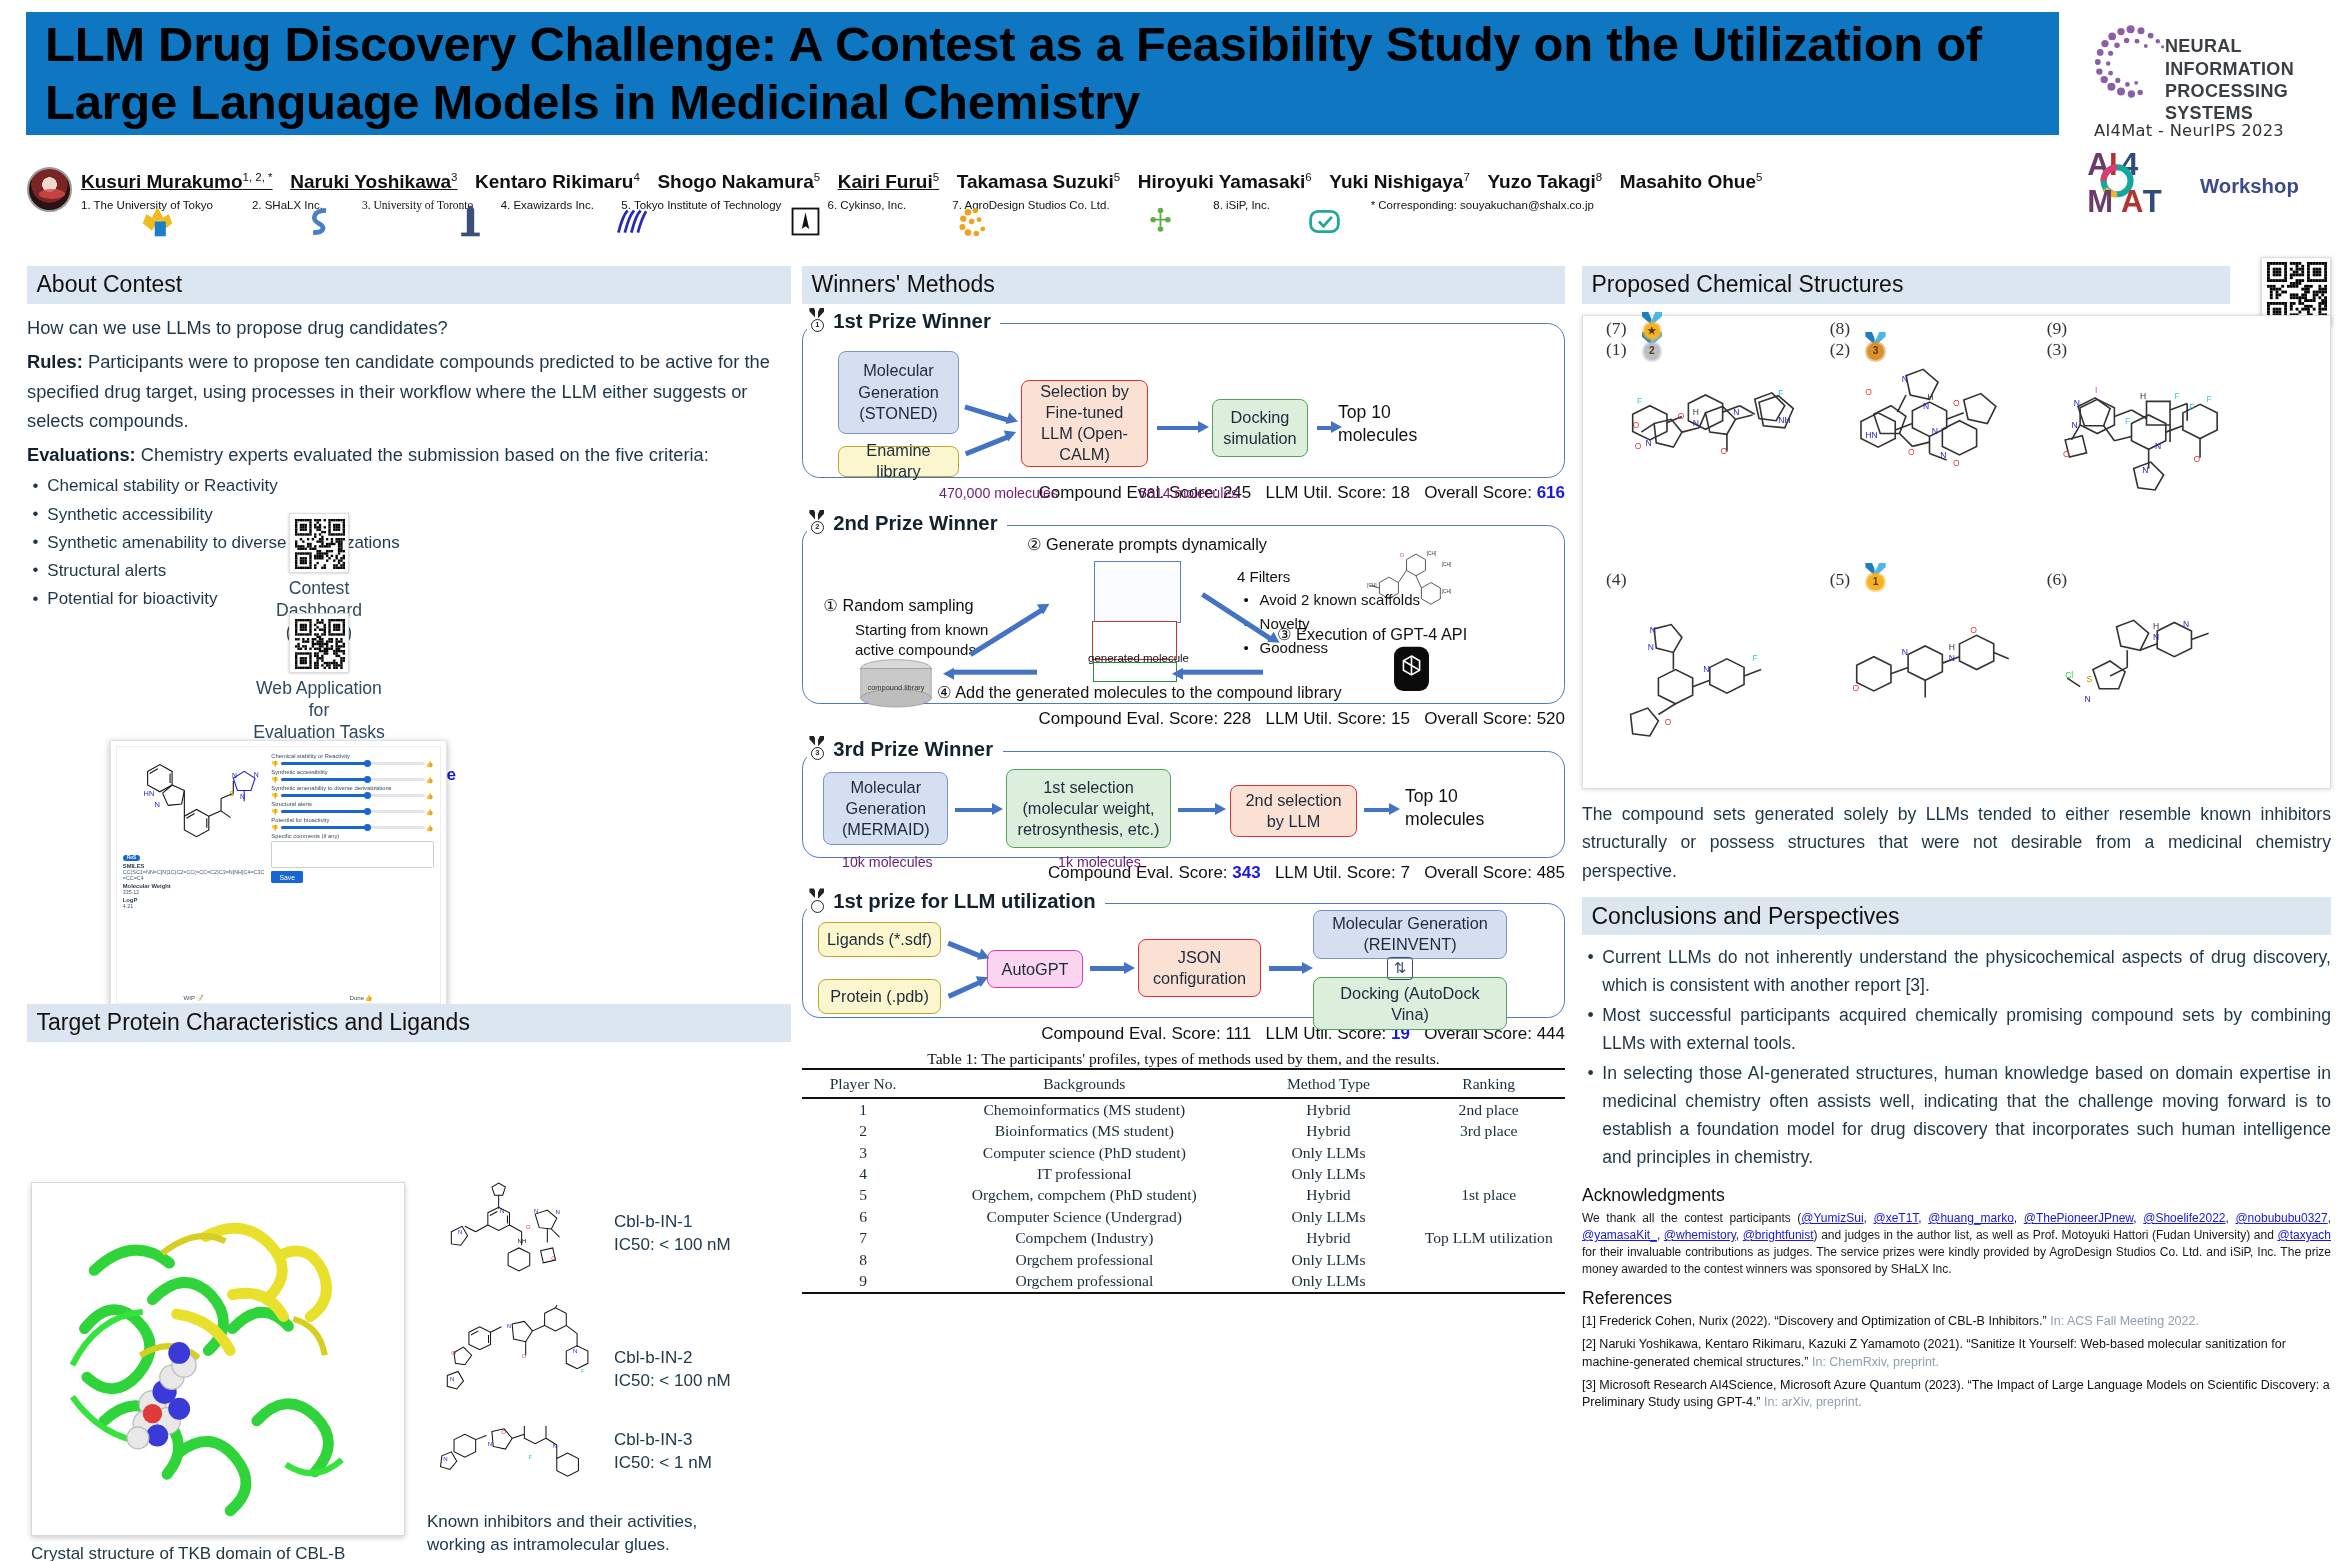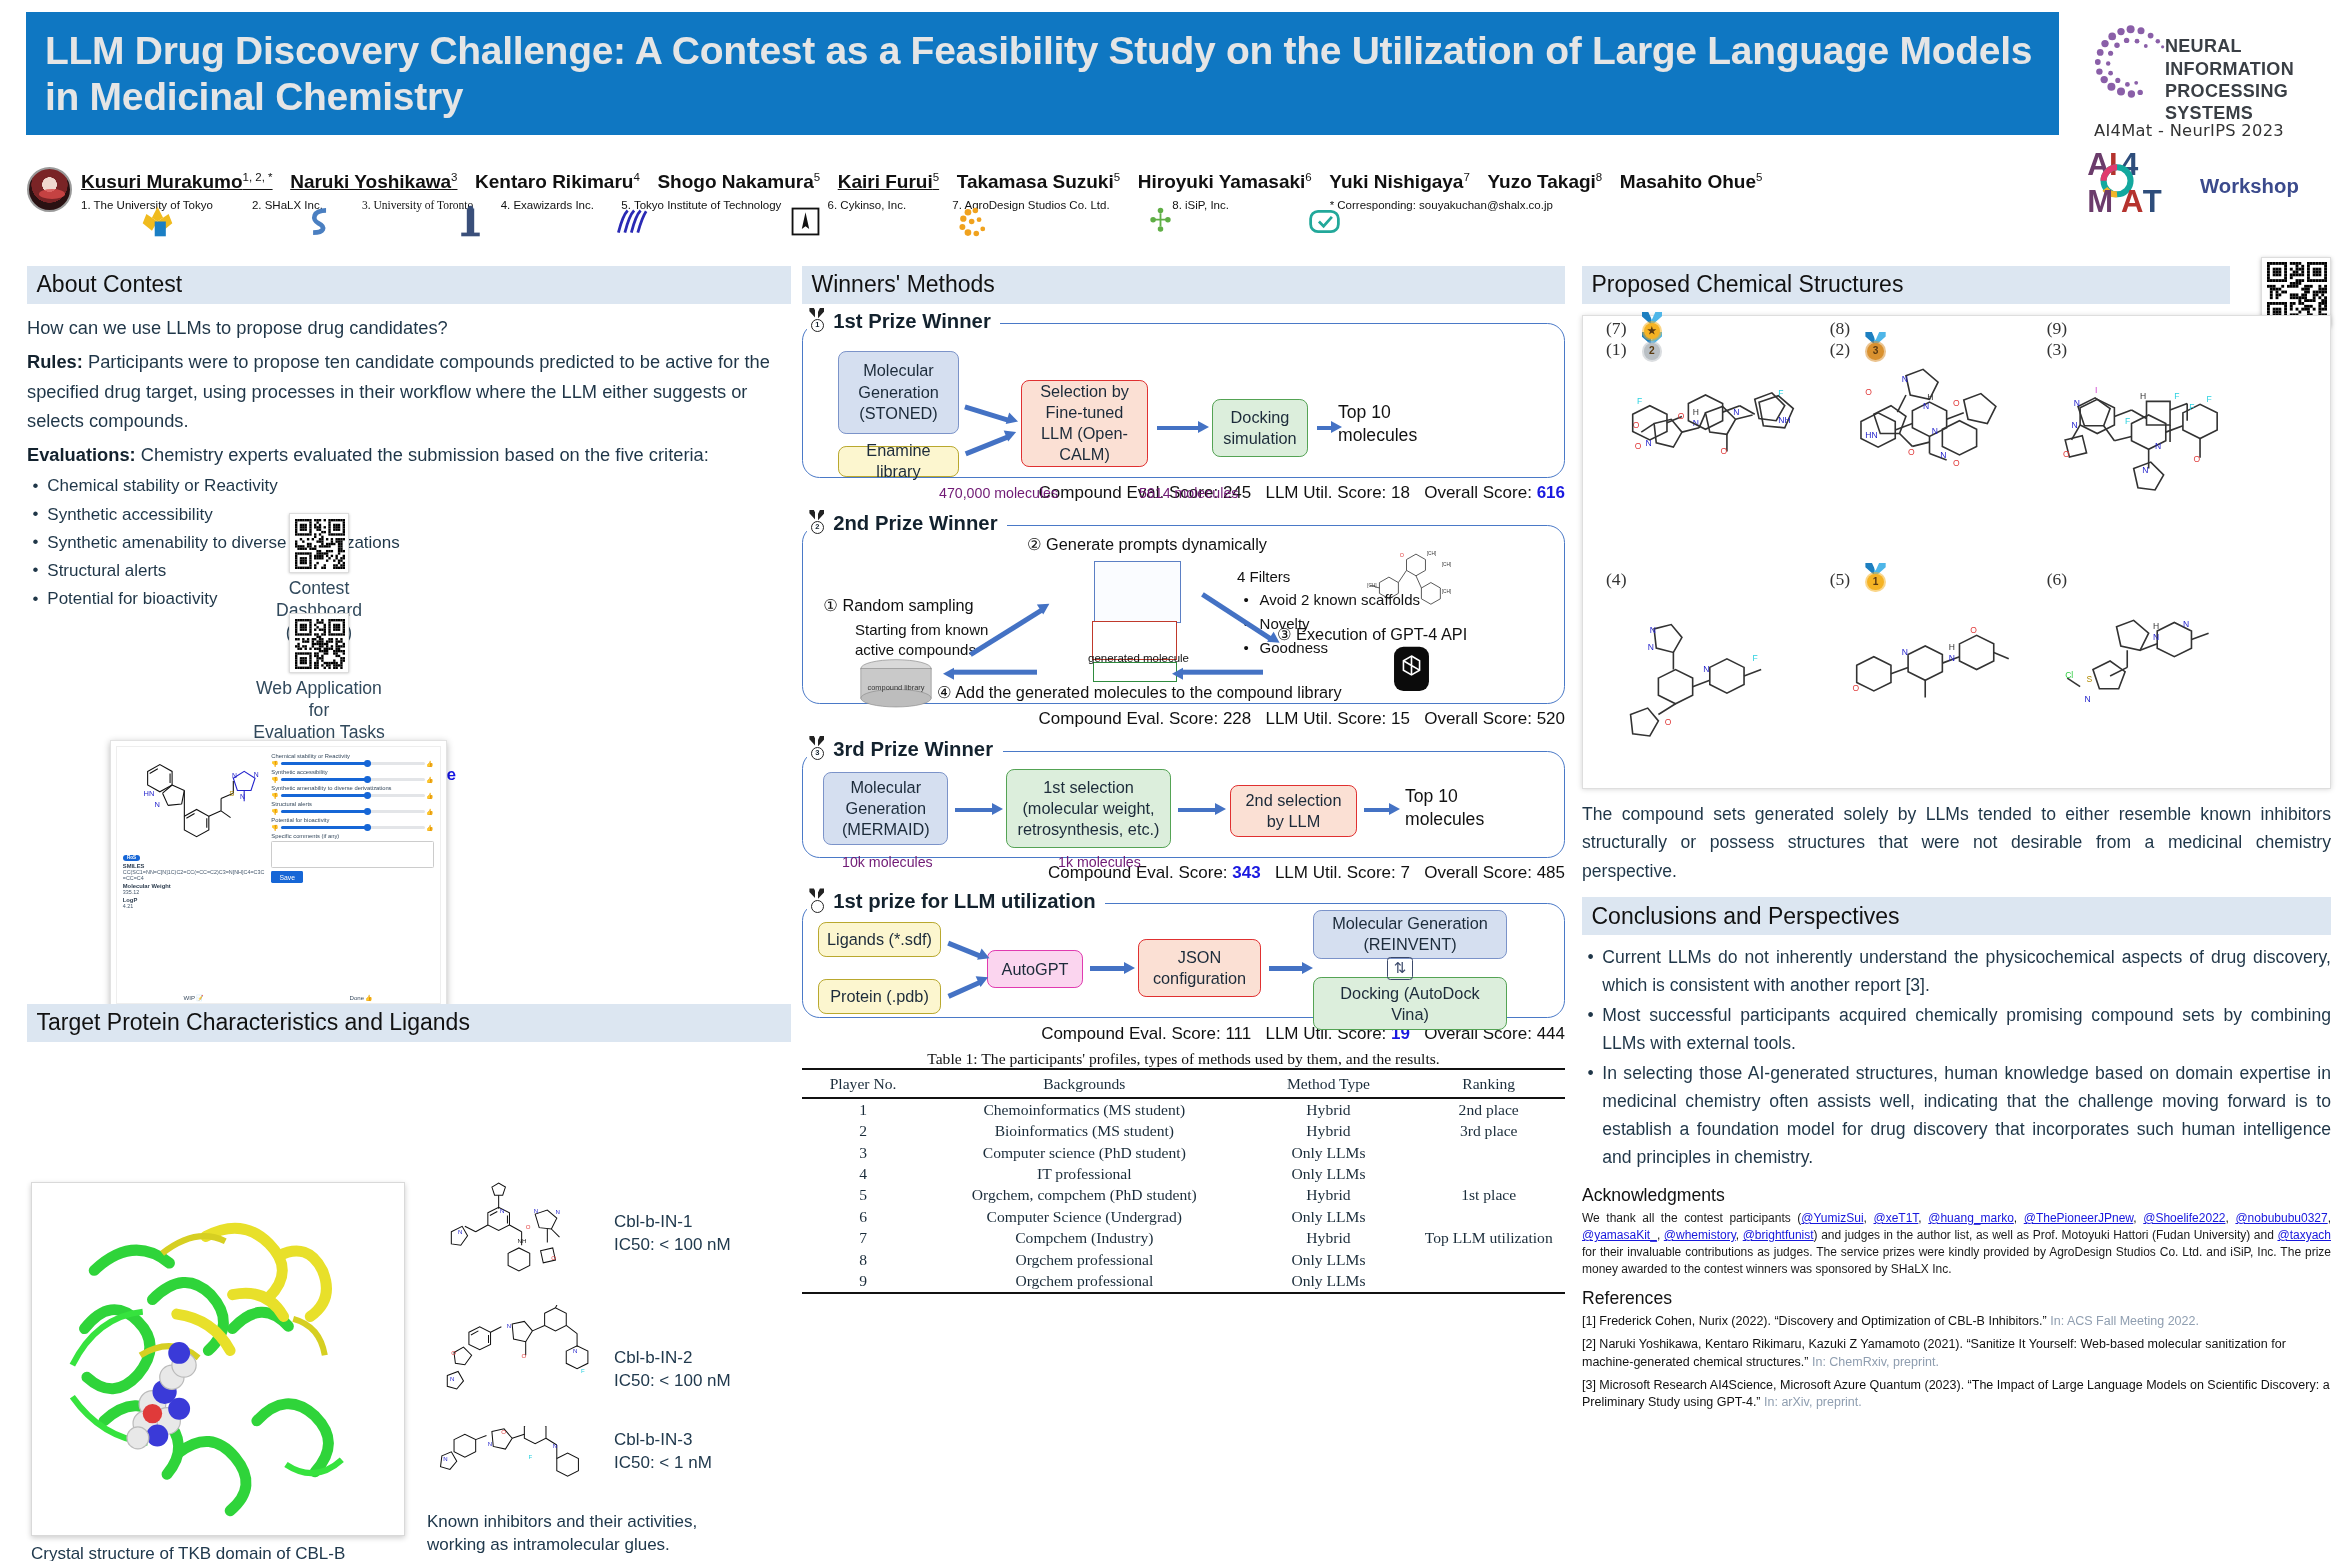--- a/index.html
+++ b/index.html
@@ -10,21 +10,21 @@
     color:#1a2c3a;
     position:relative;
     overflow:hidden;
   }
   
   .title-bar{
     position:absolute; left:26px; top:12.2px; width:2033px; height:123px;
     background:#0f77c2; display:flex; align-items:center; padding:0 19px;
   }
   .title-bar h1{
-    color:#e5e5e5; font-size:39px; font-weight:bold; line-height:1.17;
+    color:#000000; font-size:49px; font-weight:bold; line-height:1.17;
     letter-spacing:-0.3px;
   }
   .neurips-logo{ position:absolute; left:2089px; top:19px; width:244px; height:87px; }
   .nrp-dots{ position:absolute; left:0; top:2.7px; width:80px; height:80px; }
   .nrp-txt{ position:absolute; left:76px; top:16.3px; font-size:18px; font-weight:bold;
             color:#3a3f45; line-height:1.24; letter-spacing:0.3px;}
   .ai4mat-line{ position:absolute; left:2094px; top:121px; font-size:16.3px; color:#333;
                 font-family:"DejaVu Sans", sans-serif; letter-spacing:0.3px;}
   .ai4mat-logo{ position:absolute; left:2086px; top:144px; width:81px; height:75px;}
   .workshop{ position:absolute; left:2200px; top:175px; font-size:20.3px; font-weight:bold;
@@ -228,21 +228,21 @@
       <span class="author">Masahito Ohue<sup>5</sup></span>
     </div>
   <div class="aff-row" id="aff-row">
       <span style="width: 136px; min-width: max-content; padding-right: 19px;">1. The University of Tokyo</span>
       <span style="width: 130px; min-width: max-content; padding-right: 19px;">2. SHaLX Inc.</span>
       <span style="width: 102px; min-width: max-content; padding-right: 19px; font-family: Liberation Serif, serif;">3. University of Toronto</span>
       <span style="width: 129px; min-width: max-content; padding-right: 19px;">4. Exawizards Inc.</span>
       <span style="width: 115px; min-width: max-content; padding-right: 19px;">5. Tokyo Institute of Technology</span>
       <span style="width: 152px; min-width: max-content; padding-right: 19px;">6. Cykinso, Inc.</span>
       <span style="width: 94px; min-width: max-content; padding-right: 19px;">7. AgroDesign Studios Co. Ltd.</span>
-      <span style="width: 163px; min-width: max-content; padding-right: 19px;">8. iSiP, Inc.</span>
+      <span style="width: 163px; min-width: max-content; padding-right: 19px; margin-left: 41px;">8. iSiP, Inc.</span>
       <span style="padding-left: 38px;">* Corresponding: souyakuchan@shalx.co.jp</span>
     </div>
 </div>
 
 <div class="logos-row">
   <svg class="logo-chip" style="left:58px" viewBox="0 0 40 40">
     <path d="M20 4 L26 16 L20 20 L14 16 Z" fill="#f0bb1e"></path>
       <path d="M8 12 L20 20 L14 30 L4 22 Z" fill="#f0bb1e"></path>
     <path d="M32 12 L36 22 L26 30 L20 20 Z" fill="#f0bb1e"></path>
       <rect x="17" y="20" width="12" height="16" fill="#1b7fc4"></rect>

